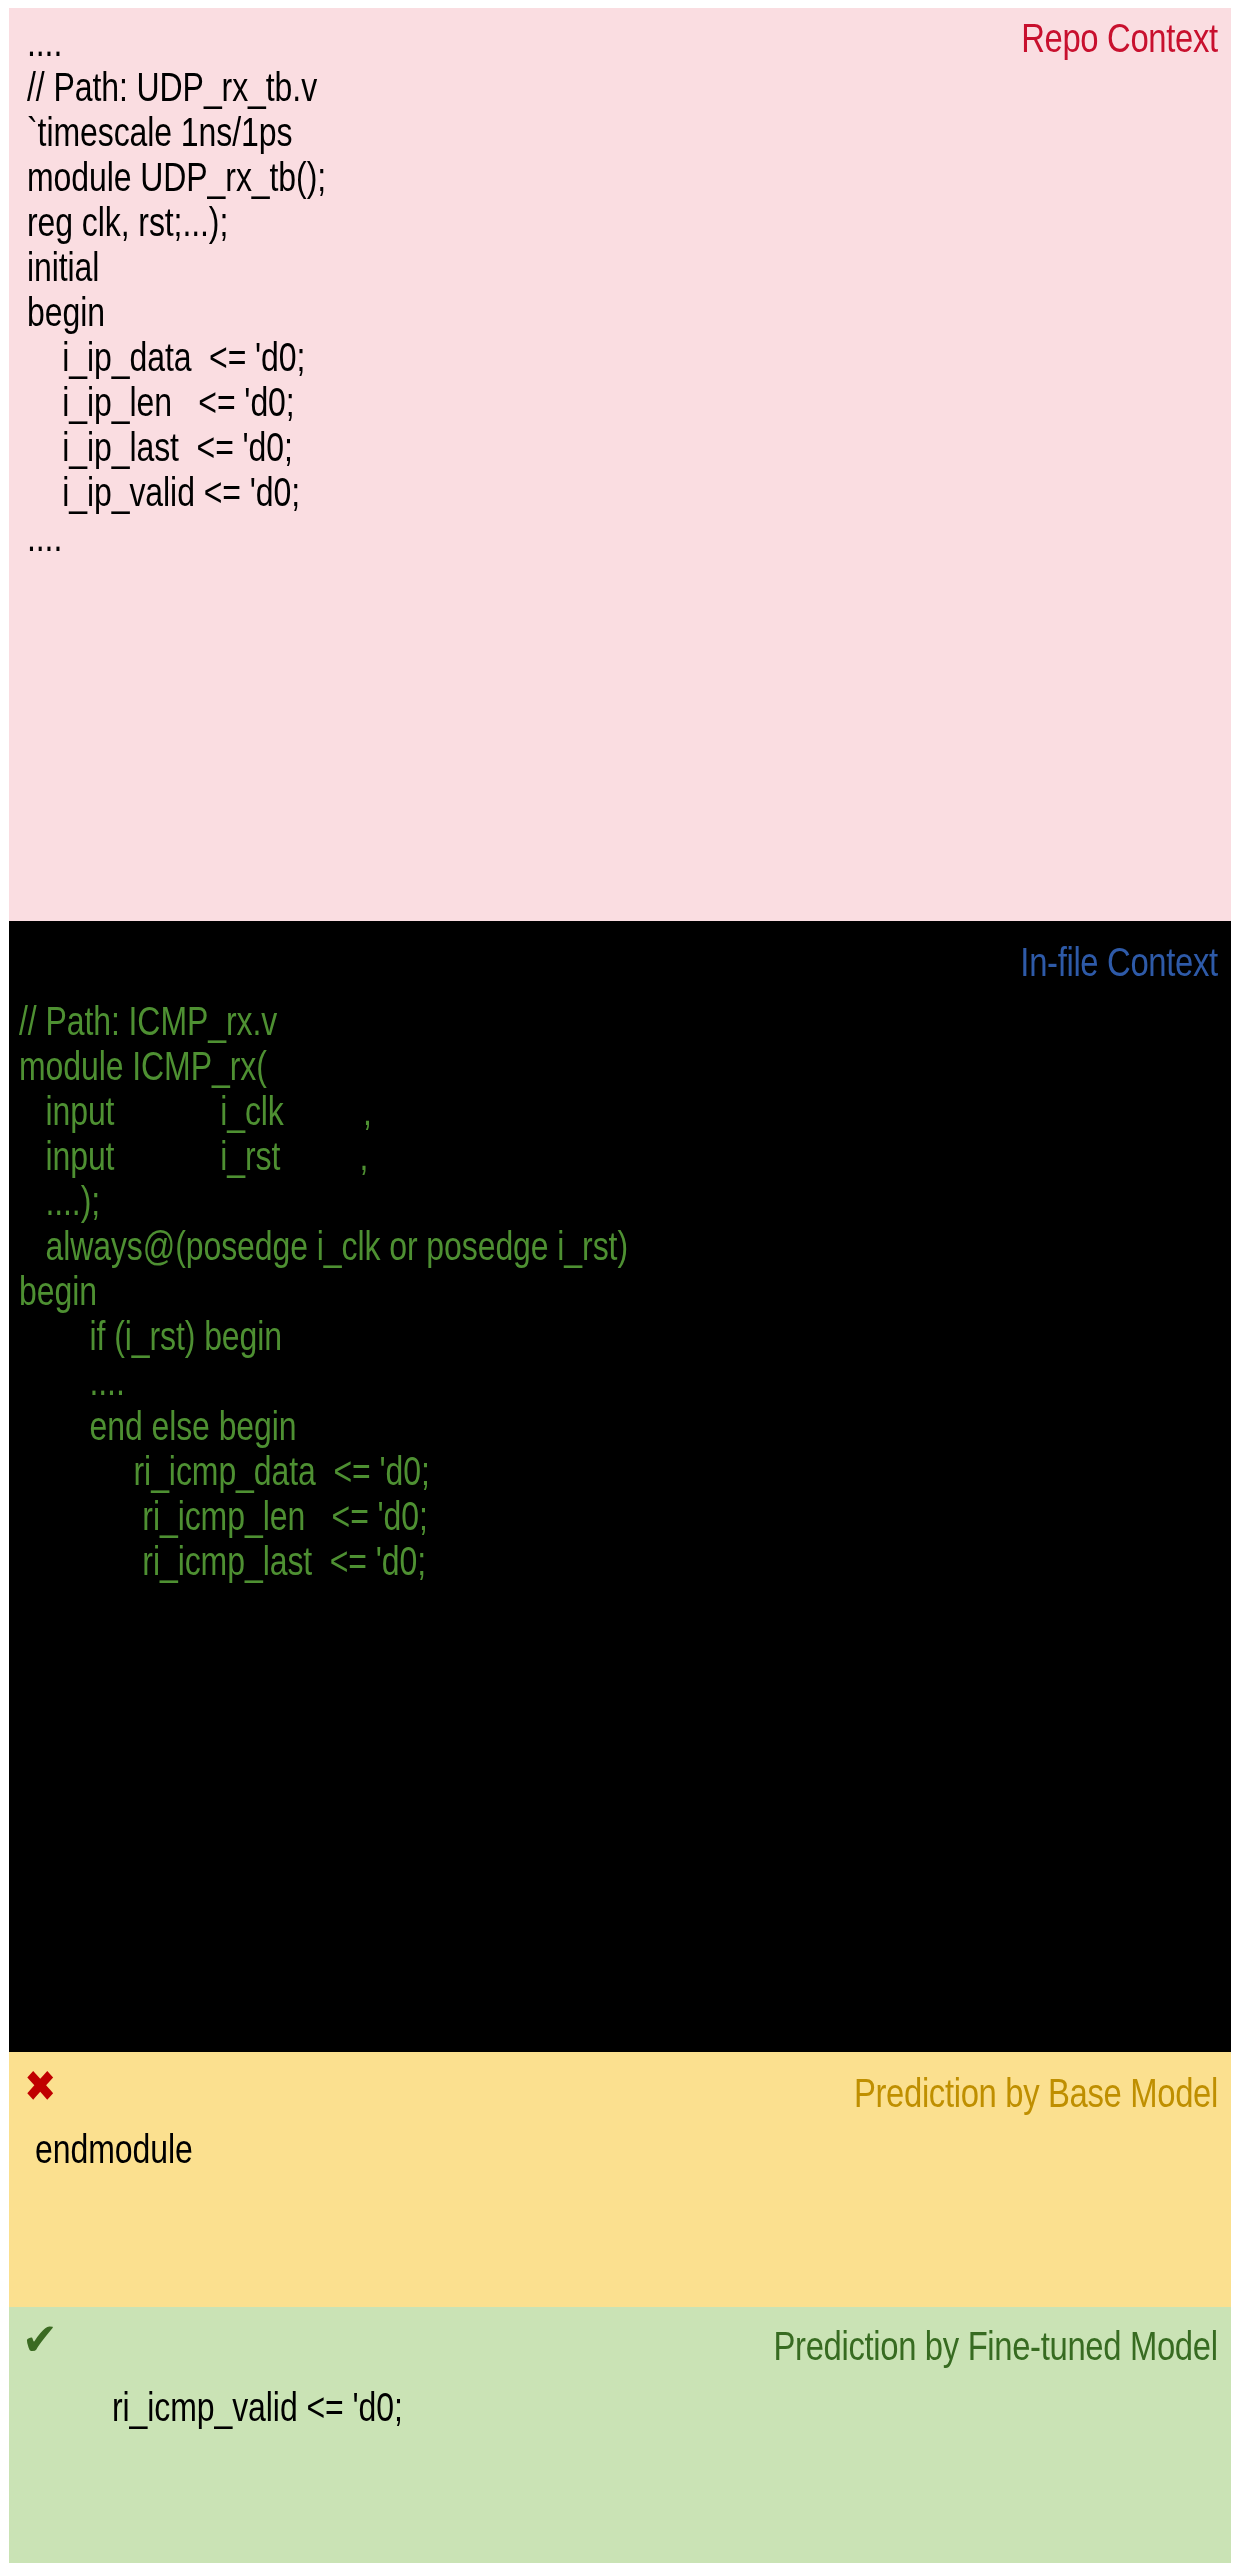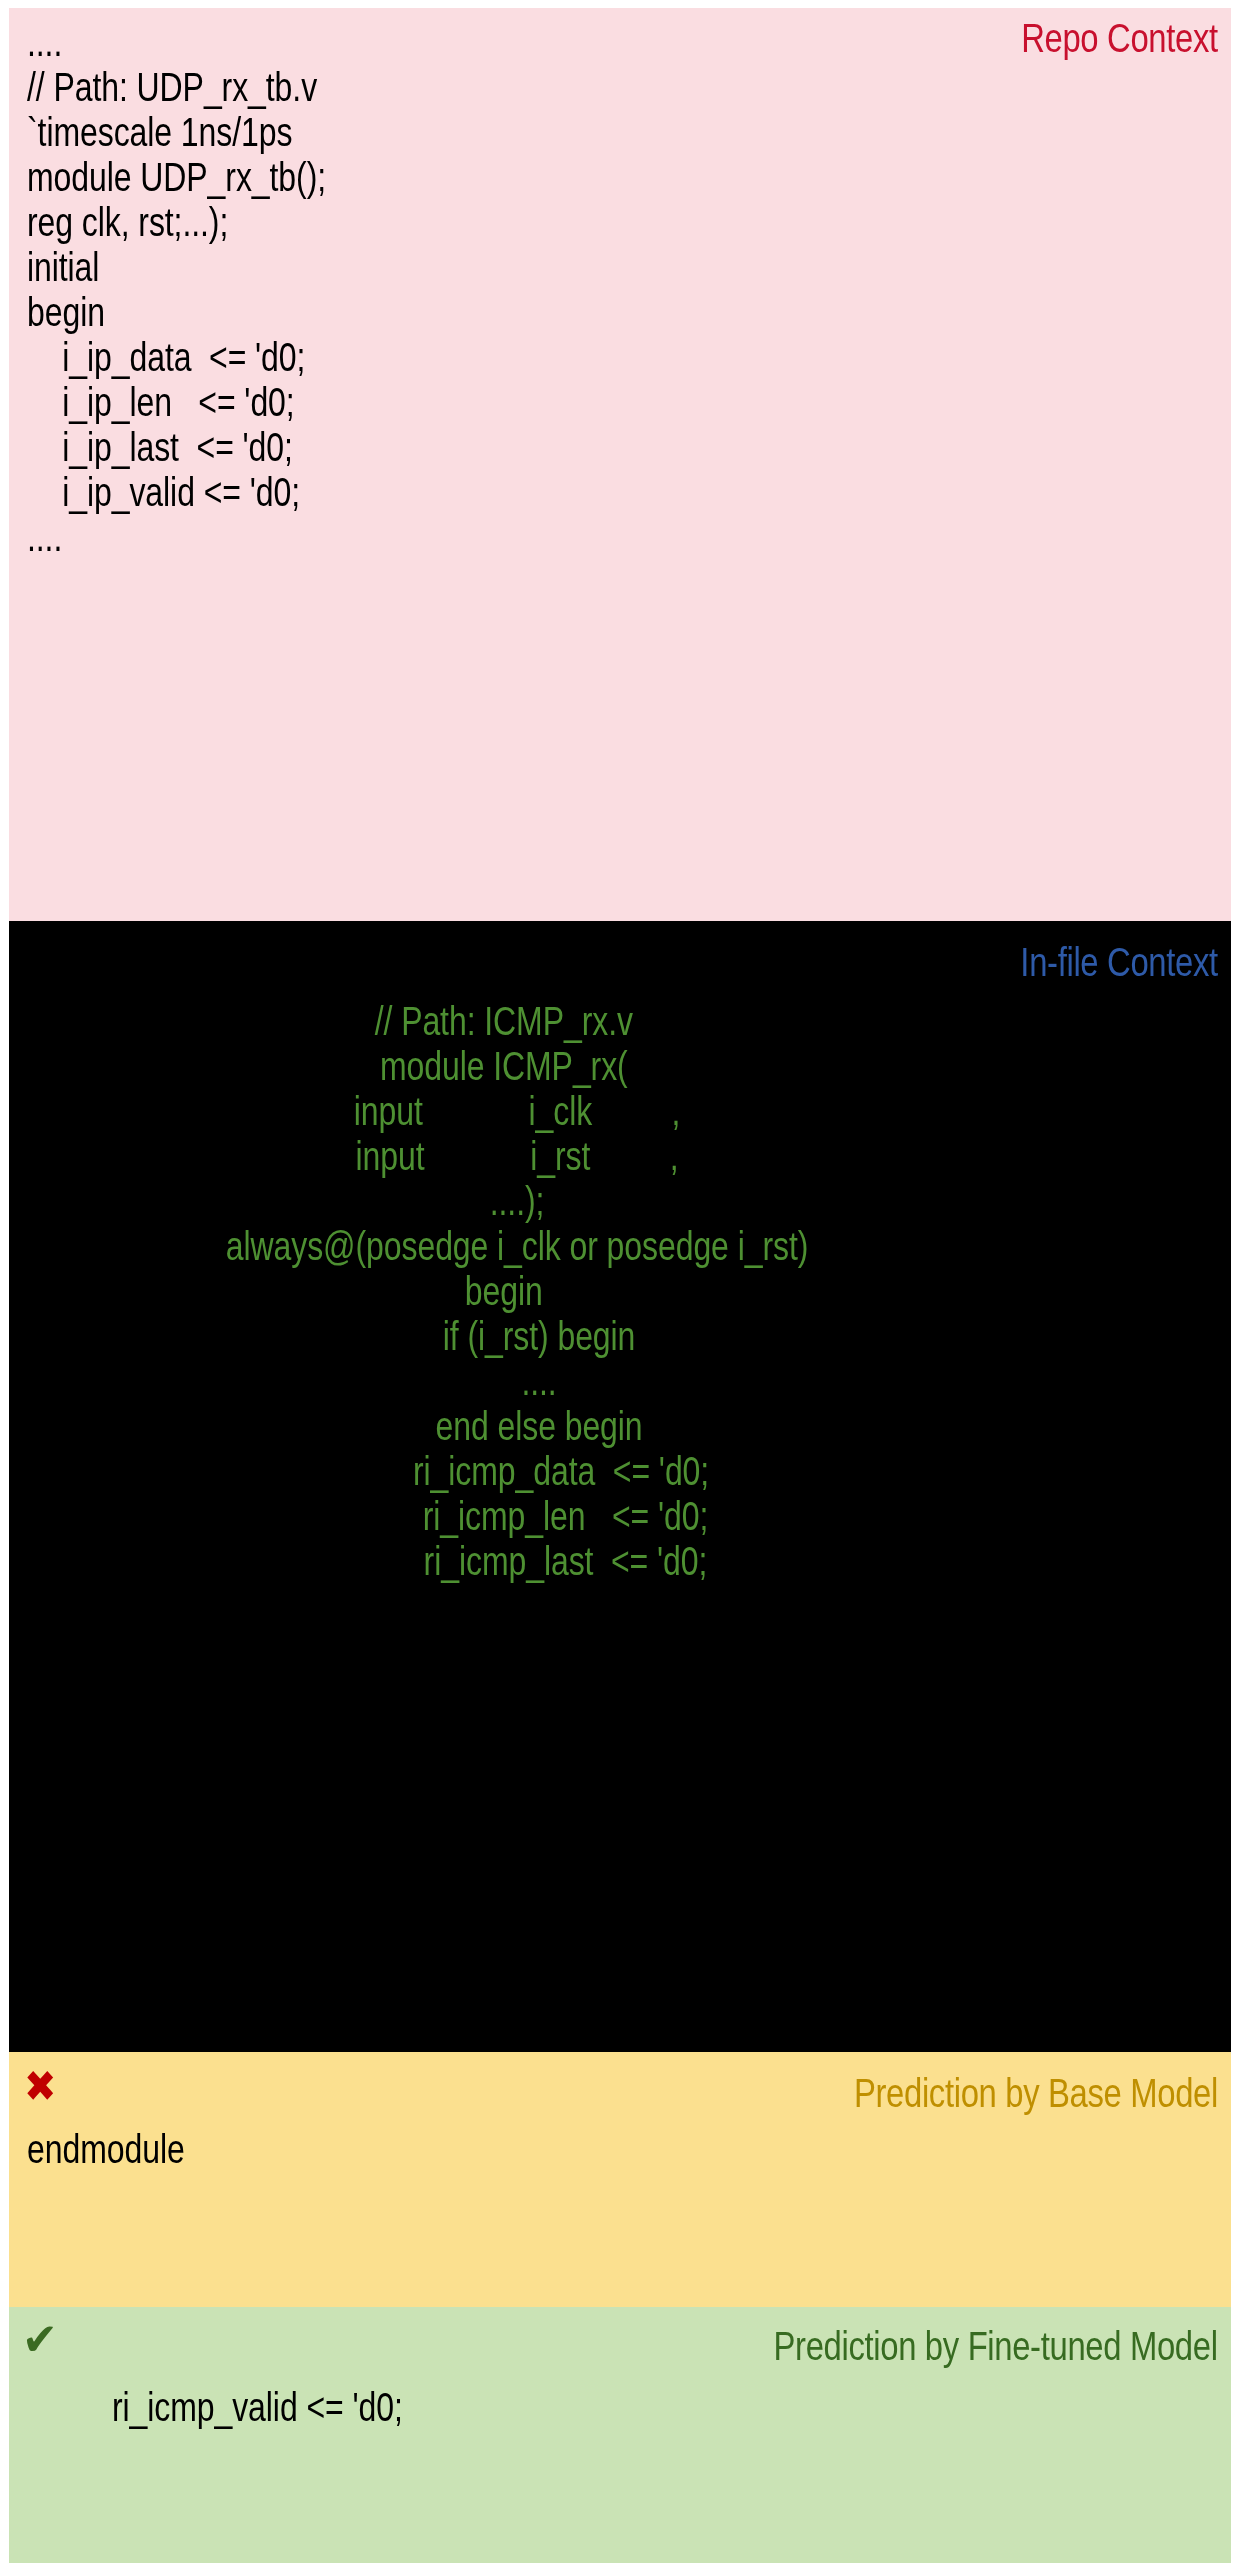--- a/index.html
+++ b/index.html
@@ -86,21 +86,20 @@
     padding: 0;
   }
   #panel-infile .panel-label {
     color: #2E5AA8;
     top: 21px;
   }
   #panel-infile .code {
     color: #4E9032;
     padding-left: 10px;
     padding-top: 78px;
-    text-align: center;
   }
 
   
   #panel-base {
     background: #FBE08F;
     height: 255px;
   }
   #panel-base .panel-label {
     color: #BF8F00;
     top: 21px;
@@ -112,21 +111,21 @@
     top: 13.4px;
     font-size: 43px;
     line-height: 1;
     color: #C00000;
     font-weight: 700;
     transform: scaleX(0.9);
     transform-origin: left top;
   }
   #panel-base .code {
     color: #000000;
-    padding-left: 18px;
+    padding-left: 26px;
     padding-top: 75px;
   }
 
   
   #panel-ft {
     background: #CAE3B5;
     height: 256px;
   }
   #panel-ft .panel-label {
     color: #376B21;

